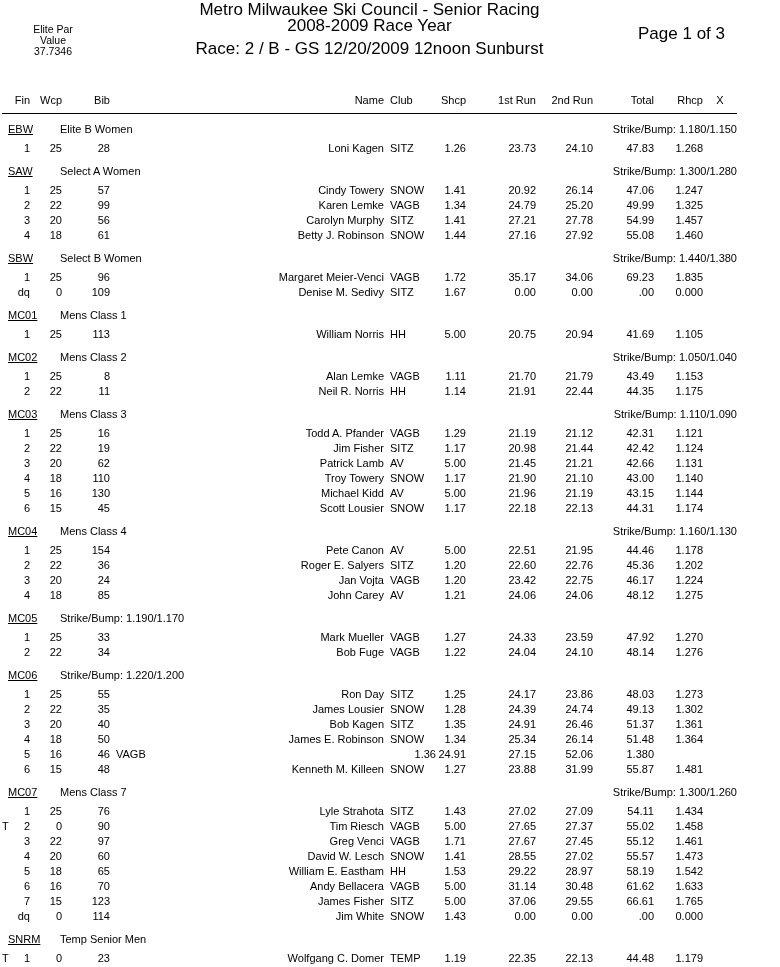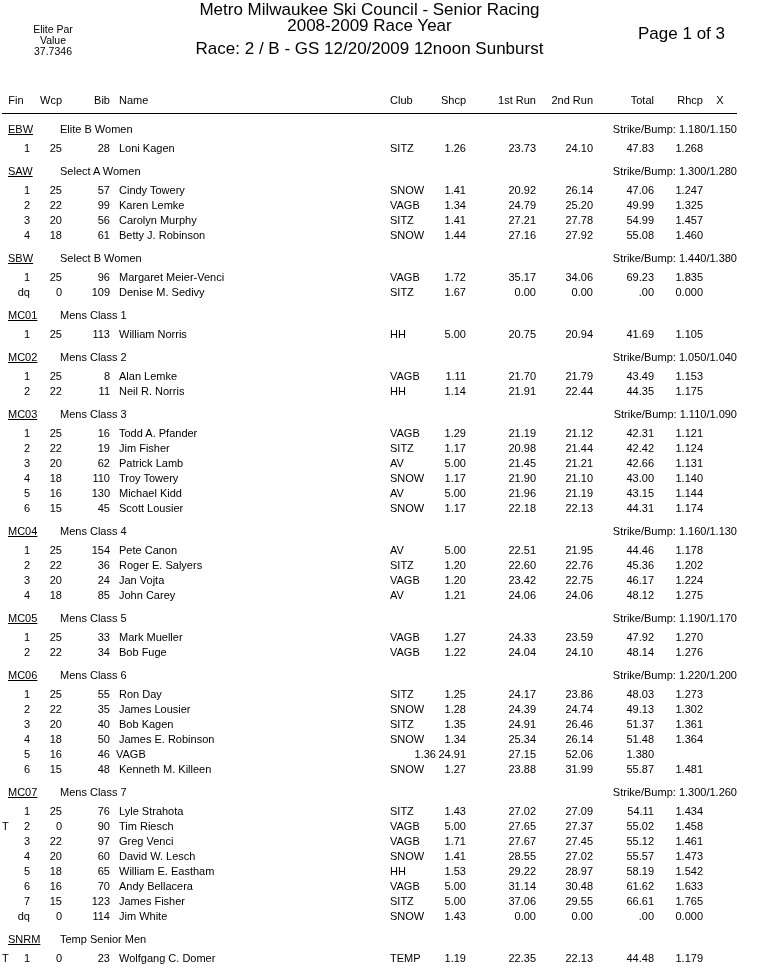--- a/index.html
+++ b/index.html
@@ -60,23 +60,23 @@
   .col-headers {
     margin-top: 36px;
     line-height: 15px;
     padding-bottom: 5px;
     border-bottom: 1px solid #000000;
   }
   .cell { white-space: nowrap; overflow: visible; }
   .al { text-align: left; }
   .ar { text-align: right; }
   .ac { text-align: center; }
-  .pad-name { padding-left: 9px; }
+  .pad-name { padding-left: 9px; text-align: right; }
   .pad-club { padding-left: 6px; }
-  .hdr-fin { grid-column: 1 / 3; text-align: center; }
+  .hdr-fin { grid-column: 1 / 3; text-align: right; }
 
   
   .section { margin-top: 8px; }
   .section-header {
     display: flex;
     line-height: 15px;
     margin-bottom: 4px;
     padding-left: 6px;
   }
   .section-code { width: 52px; flex: 0 0 52px; text-decoration: underline; }
@@ -475,21 +475,20 @@
     <span class="cell ar">48.12</span>
     <span class="cell ar">1.275</span>
     <span class="cell ac"></span>
   </div>
 </div>
   </section>
 
   <section class="section">
     <div class="section-header">
       <span class="section-code">MC05</span>
-      <span class="section-name">Mens Class 5</span>
       <span class="section-strike">Strike/Bump: 1.190/1.170</span>
     </div>
     <div>
   <div class="grid-cols row">
     <span class="cell al"></span>
     <span class="cell ar">1</span>
     <span class="cell ar">25</span>
     <span class="cell ar">33</span>
     <span class="cell al pad-name">Mark Mueller</span>
     <span class="cell al pad-club">VAGB</span>
@@ -514,21 +513,20 @@
     <span class="cell ar">48.14</span>
     <span class="cell ar">1.276</span>
     <span class="cell ac"></span>
   </div>
 </div>
   </section>
 
   <section class="section">
     <div class="section-header">
       <span class="section-code">MC06</span>
-      <span class="section-name">Mens Class 6</span>
       <span class="section-strike">Strike/Bump: 1.220/1.200</span>
     </div>
     <div>
   <div class="grid-cols row">
     <span class="cell al"></span>
     <span class="cell ar">1</span>
     <span class="cell ar">25</span>
     <span class="cell ar">55</span>
     <span class="cell al pad-name">Ron Day</span>
     <span class="cell al pad-club">SITZ</span>

